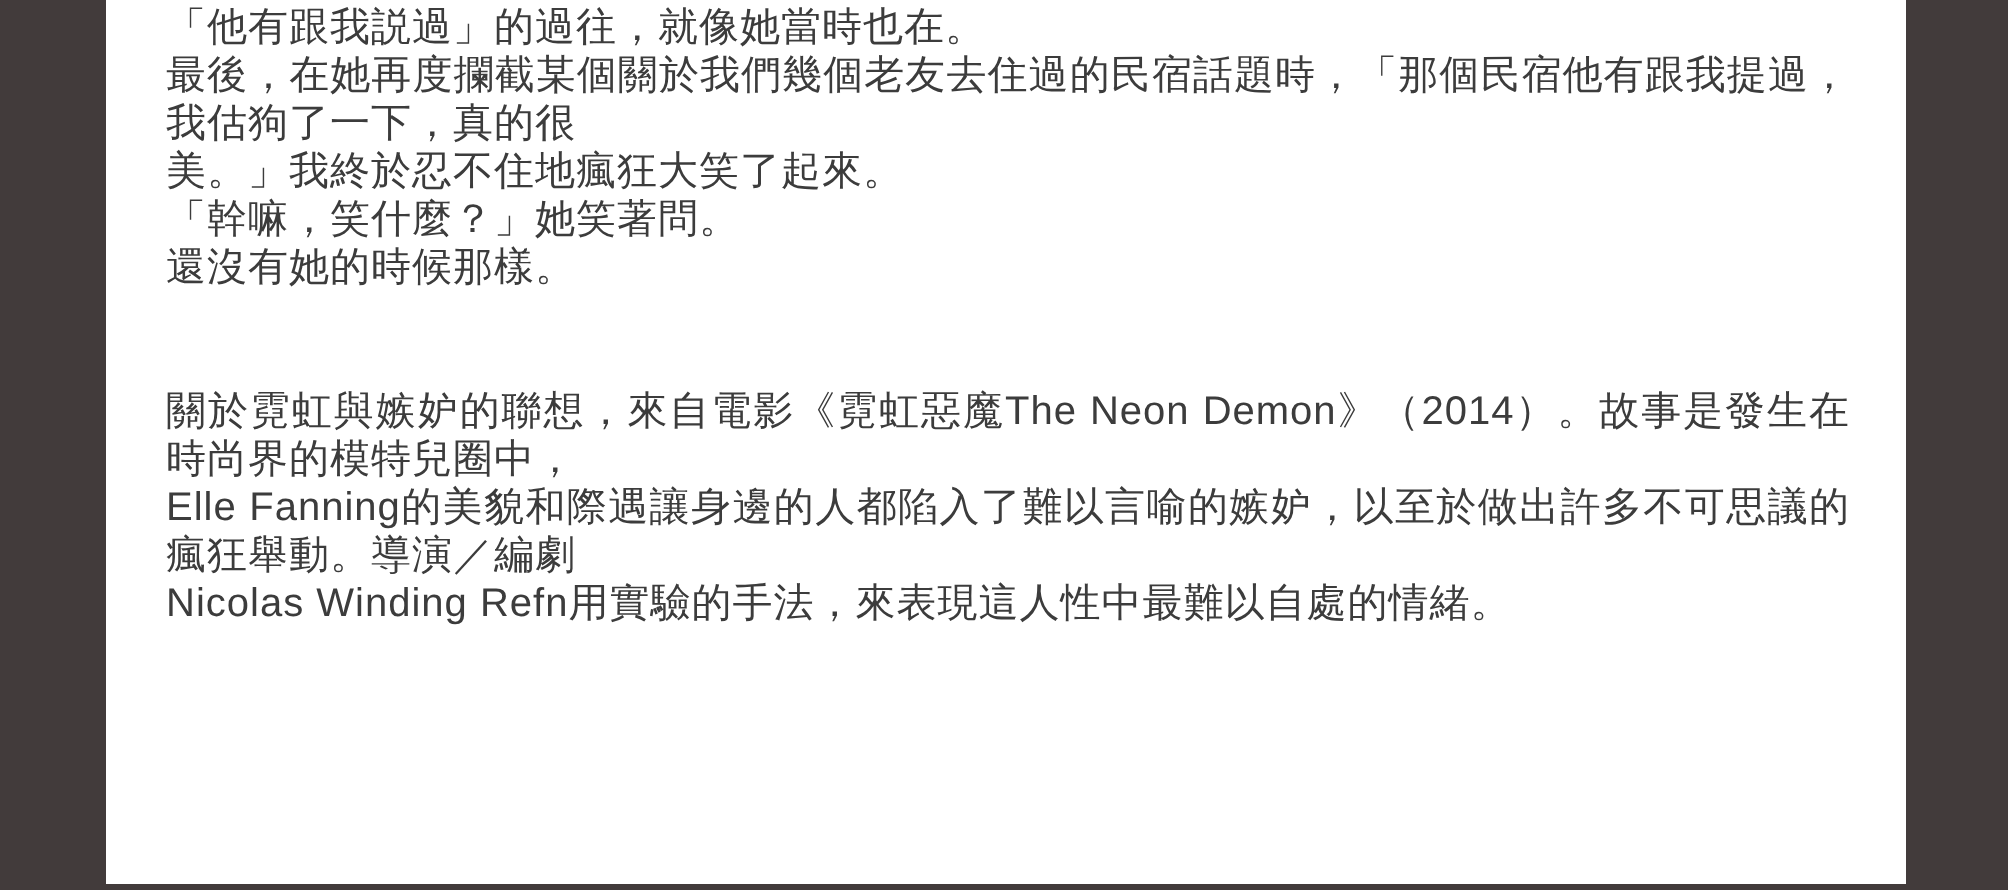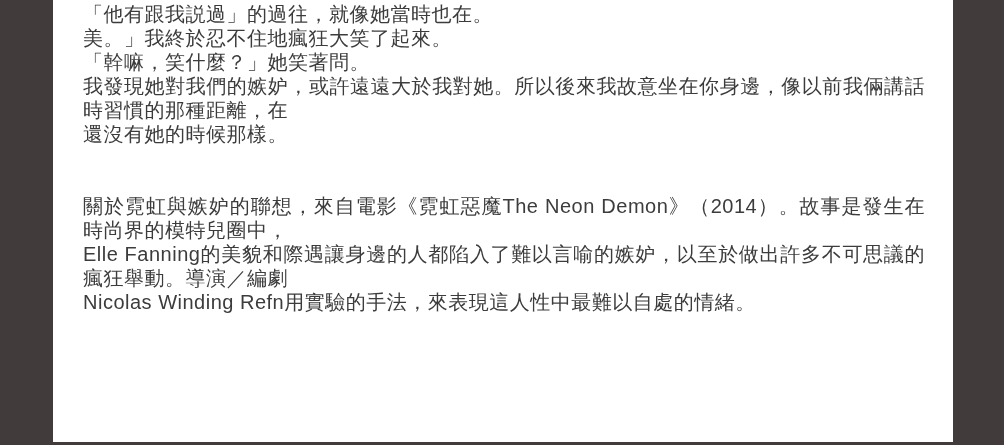--- a/index.html
+++ b/index.html
@@ -48,23 +48,23 @@
 <body>
 
 <div class="stage">
   <div class="gutter left"></div>
   <div class="gutter right"></div>
 
   <div class="content">
 
     <div>
       <div class="line">「他有跟我説過」的過往，就像她當時也在。</div>
+      <div class="line">最後，在她再度攔截某個關於我們幾個老友去住過的民宿話題時，「那個民宿他有跟我提過，我估狗了一下，真的很</div>
       <div class="line">美。」我終於忍不住地瘋狂大笑了起來。</div>
       <div class="line">「幹嘛，笑什麼？」她笑著問。</div>
-      <div class="line">我發現她對我們的嫉妒，或許遠遠大於我對她。所以後來我故意坐在你身邊，像以前我倆講話時習慣的那種距離，在</div>
       <div class="line">還沒有她的時候那樣。</div>
     </div>
 
     <div class="spacer"></div>
 
 
     <div class="spacer"></div>
 
     <div>
       <div class="line">關於霓虹與嫉妒的聯想，來自電影《霓虹惡魔The Neon Demon》（2014）。故事是發生在時尚界的模特兒圈中，</div>

